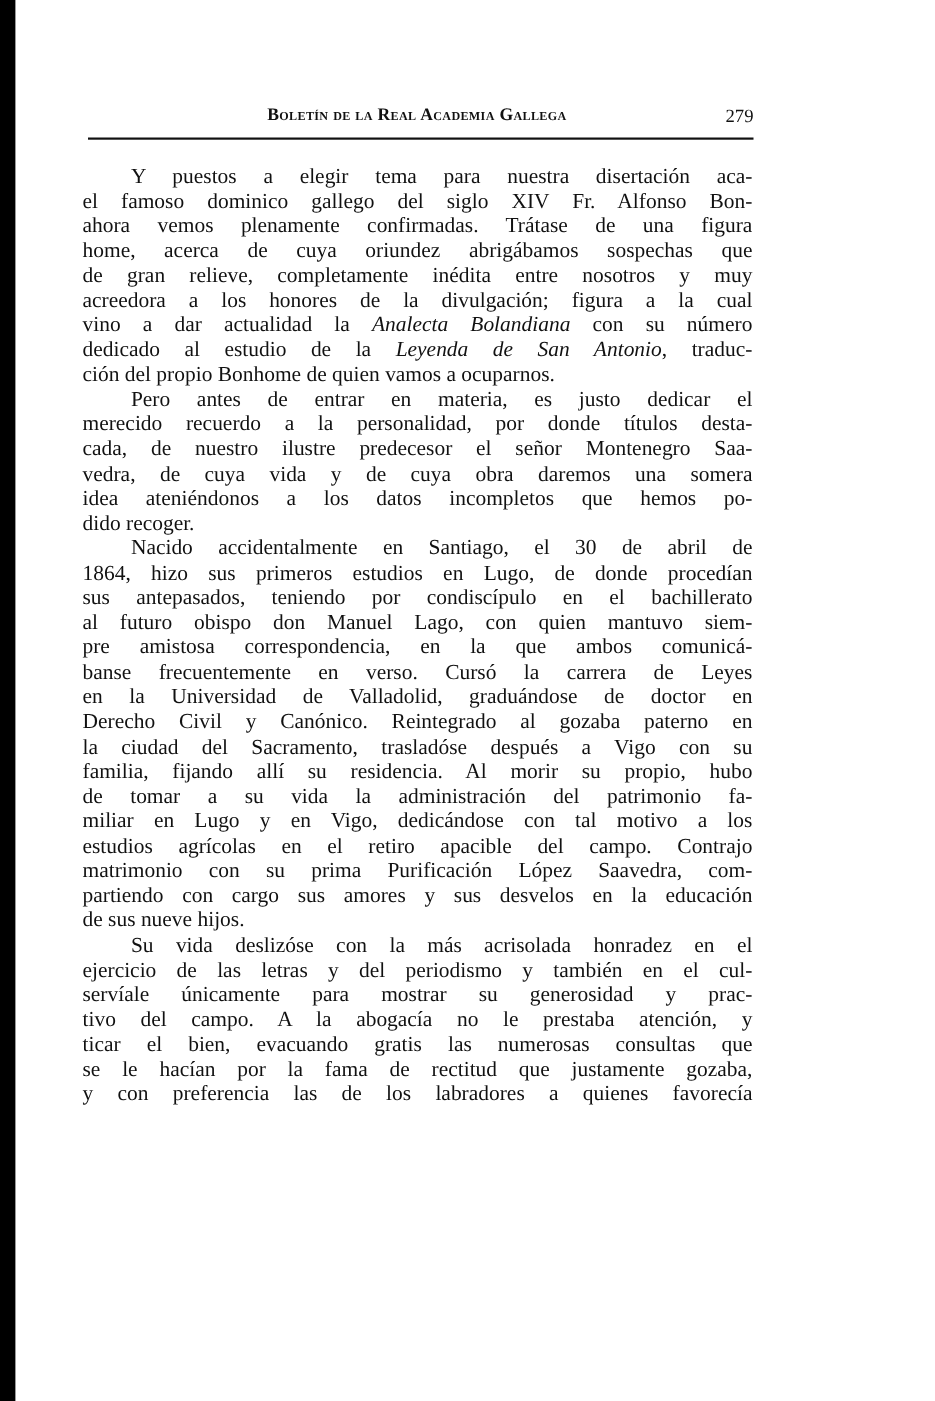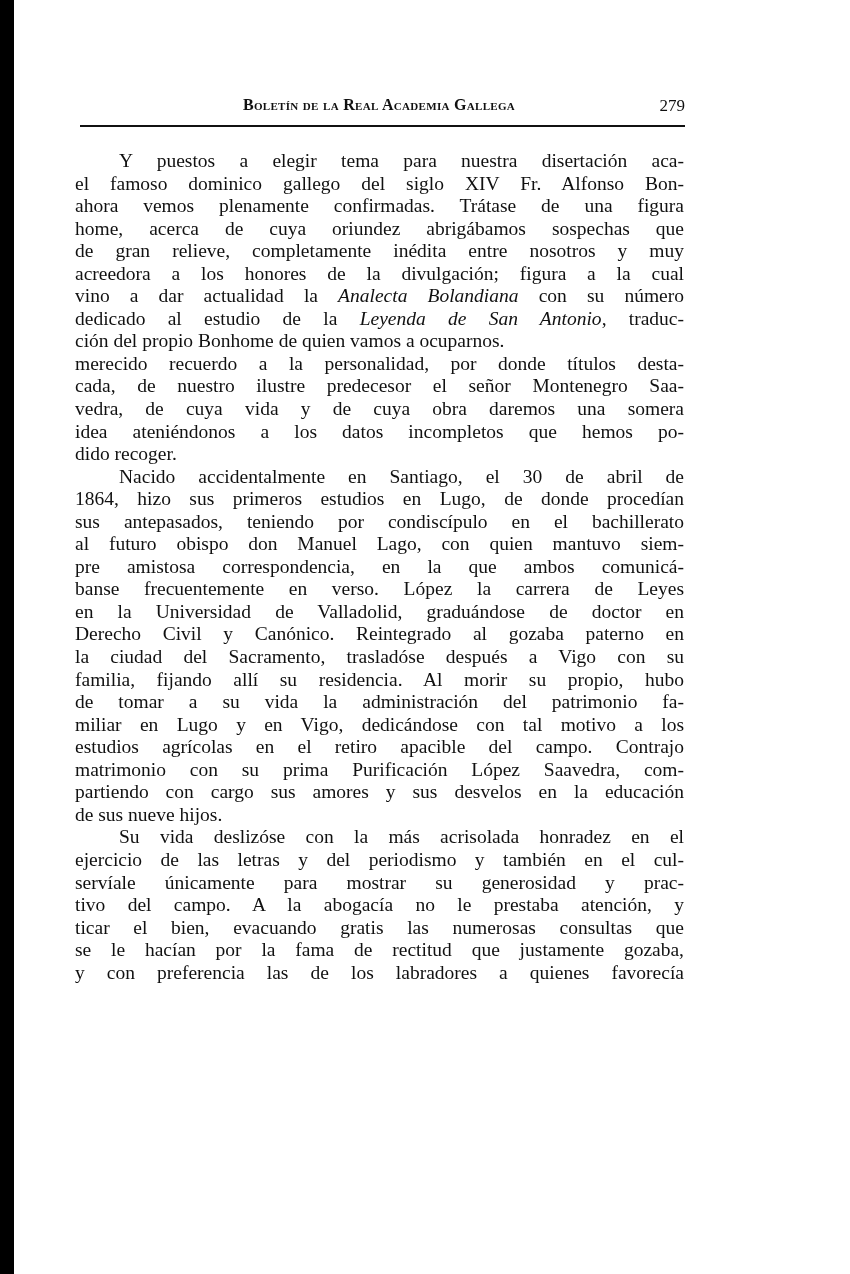--- a/index.html
+++ b/index.html
@@ -54,34 +54,35 @@
     <span class="line">ahora vemos plenamente confirmadas. Trátase de una figura</span>
     <span class="line">home, acerca de cuya oriundez abrigábamos sospechas que</span>
     <span class="line">de gran relieve, completamente inédita entre nosotros y muy</span>
     <span class="line">acreedora a los honores de la divulgación; figura a la cual</span>
     <span class="line rich">vino a dar actualidad la <em>Analecta Bolandiana</em> con su número</span>
     <span class="line rich">dedicado al estudio de la <em>Leyenda de San Antonio</em>, traduc-</span>
     <span class="line last">ción del propio Bonhome de quien vamos a ocuparnos.</span>
   </div>
 
   <div>
+    <span class="line indent">Pero antes de entrar en materia, es justo dedicar el</span>
     <span class="line">merecido recuerdo a la personalidad, por donde títulos desta-</span>
     <span class="line">cada, de nuestro ilustre predecesor el señor Montenegro Saa-</span>
     <span class="line">vedra, de cuya vida y de cuya obra daremos una somera</span>
     <span class="line">idea ateniéndonos a los datos incompletos que hemos po-</span>
     <span class="line last">dido recoger.</span>
   </div>
 
   <div>
     <span class="line indent">Nacido accidentalmente en Santiago, el 30 de abril de</span>
     <span class="line">1864, hizo sus primeros estudios en Lugo, de donde procedían</span>
     <span class="line">sus antepasados, teniendo por condiscípulo en el bachillerato</span>
     <span class="line">al futuro obispo don Manuel Lago, con quien mantuvo siem-</span>
     <span class="line">pre amistosa correspondencia, en la que ambos comunicá-</span>
-    <span class="line">banse frecuentemente en verso. López la carrera de Leyes</span>
+    <span class="line">banse frecuentemente en verso. Cursó la carrera de Leyes</span>
     <span class="line">en la Universidad de Valladolid, graduándose de doctor en</span>
     <span class="line">Derecho Civil y Canónico. Reintegrado al gozaba paterno en</span>
     <span class="line">la ciudad del Sacramento, trasladóse después a Vigo con su</span>
     <span class="line">familia, fijando allí su residencia. Al morir su propio, hubo</span>
     <span class="line">de tomar a su vida la administración del patrimonio fa-</span>
     <span class="line">miliar en Lugo y en Vigo, dedicándose con tal motivo a los</span>
     <span class="line">estudios agrícolas en el retiro apacible del campo. Contrajo</span>
     <span class="line">matrimonio con su prima Purificación López Saavedra, com-</span>
     <span class="line">partiendo con cargo sus amores y sus desvelos en la educación</span>
     <span class="line last">de sus nueve hijos.</span>

